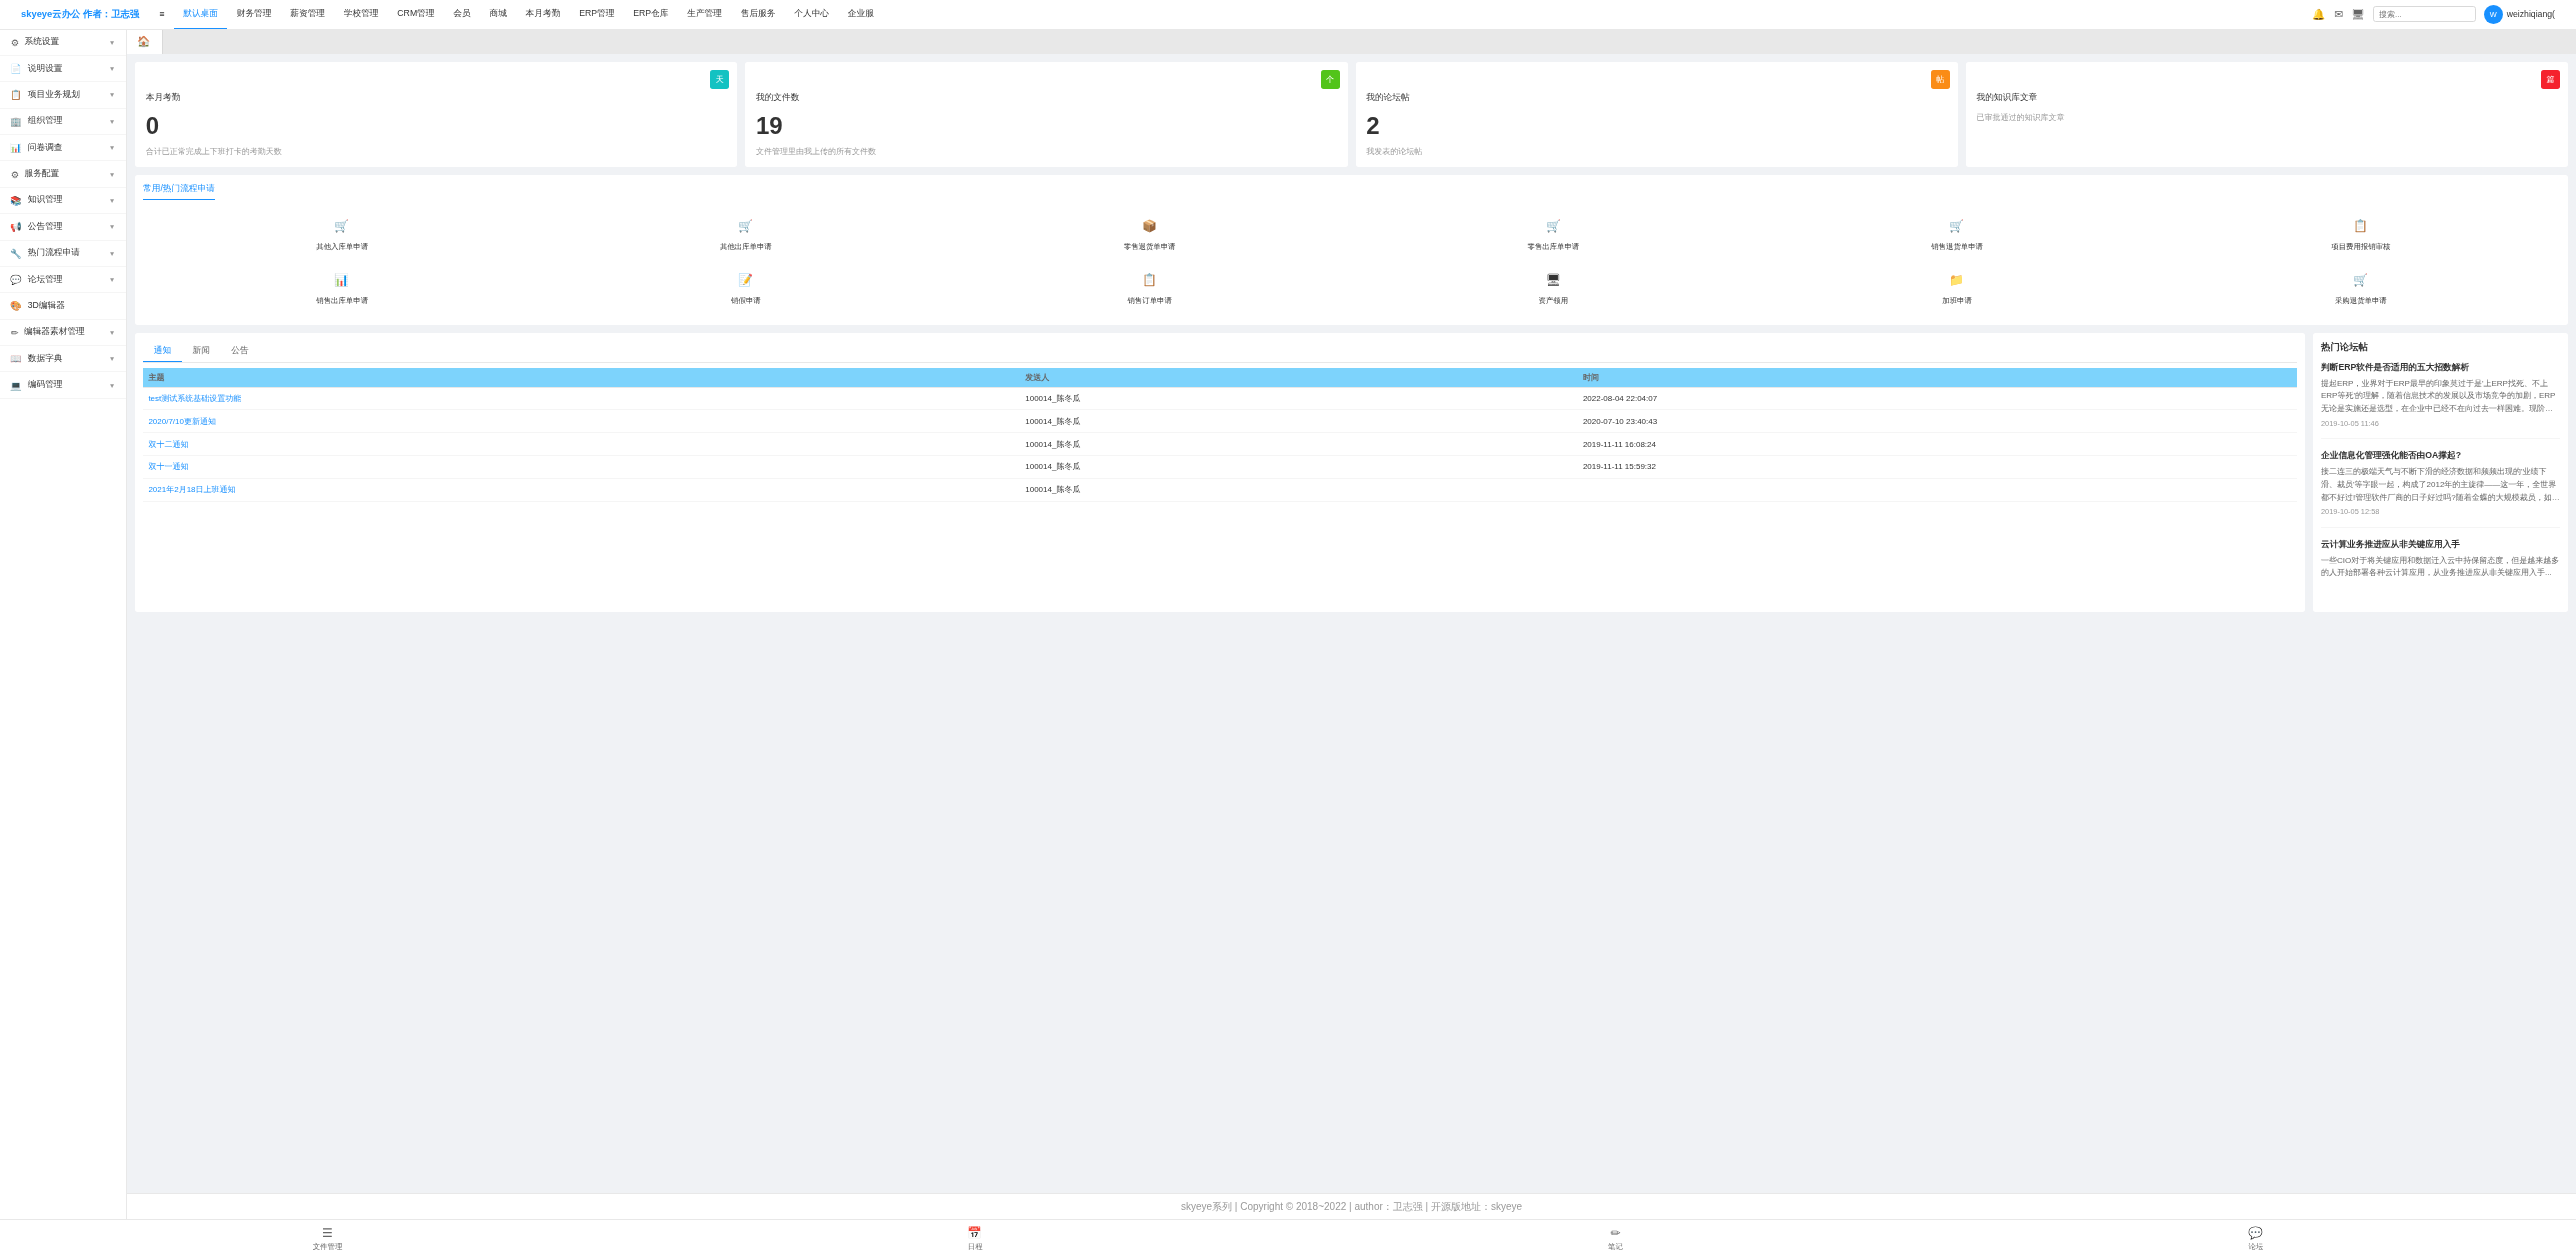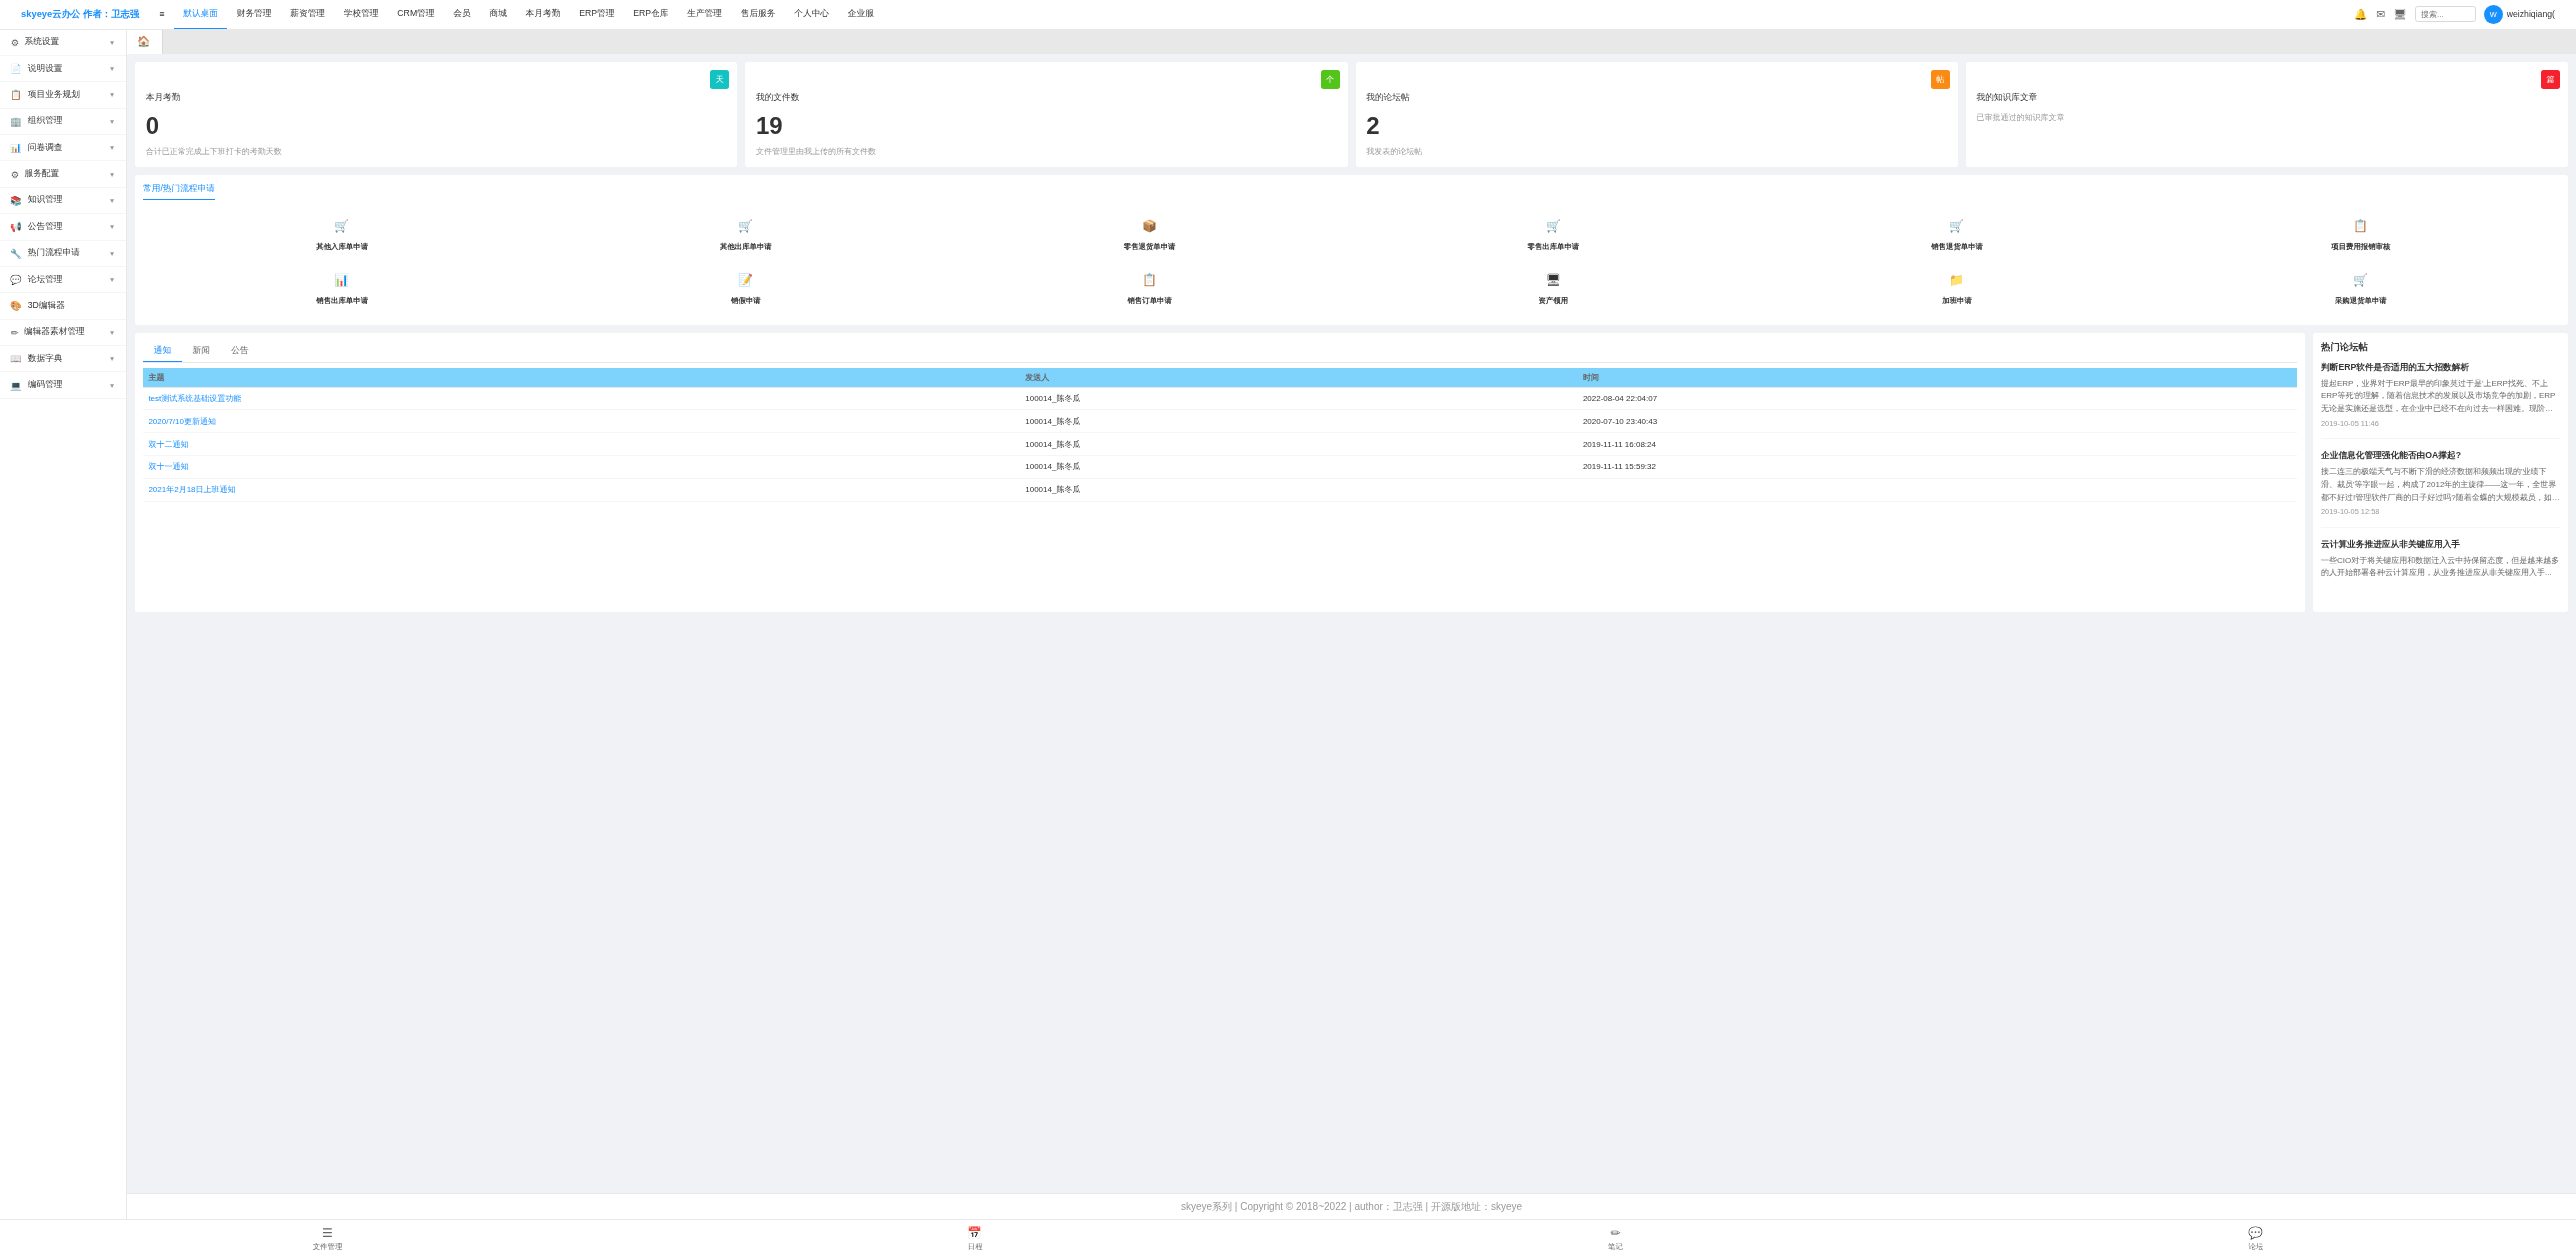--- a/index.html
+++ b/index.html
@@ -5,21 +5,21 @@
     * { box-sizing: border-box; margin: 0; padding: 0; }
     body { font-family: 'Microsoft YaHei', '微软雅黑', Arial, sans-serif; font-size: 8.7px; background: #f0f2f5; color: #333; display: flex; flex-direction: column; height: 100vh; overflow: hidden; }
 
     
     .top-nav { background: #fff; height: 29.5px; display: flex; align-items: center; border-bottom: 0.7px solid #e8e8e8; padding: 0 21px; flex-shrink: 0; }
     .top-nav .brand { color: #1890ff; font-size: 9.4px; font-weight: bold; margin-right: 10.7px; white-space: nowrap; }
     .top-nav .nav-items { display: flex; align-items: center; flex: 1; overflow: hidden; }
     .top-nav .nav-item { padding: 0 9.4px; height: 29.5px; display: flex; align-items: center; cursor: pointer; font-size: 8.7px; color: #333; white-space: nowrap; border-bottom: 1.3px solid transparent; }
     .top-nav .nav-item.active { color: #1890ff; border-bottom: 1.3px solid #1890ff; }
     .top-nav .nav-right { display: flex; align-items: center; gap: 8px; margin-left: auto; }
-    .top-nav .search-box { border: 0.7px solid #d9d9d9; border-radius: 2.7px; padding: 2.7px 5.4px; font-size: 8px; width: 61px; outline: none; }
+    .top-nav .search-box { border: 0.7px solid #d9d9d9; border-radius: 2.7px; padding: 2.7px 5.4px; font-size: 8px; width: 103px; outline: none; }
     .top-nav .icon-btn { cursor: pointer; font-size: 10.7px; color: #666; }
     .top-nav .user-info { display: flex; align-items: center; gap: 4px; cursor: pointer; }
     .top-nav .avatar { width: 19px; height: 19px; border-radius: 50%; background: #1890ff; display: flex; align-items: center; justify-content: center; color: #fff; font-size: 7.4px; }
 
     
     .main-layout { display: flex; flex: 1; overflow: hidden; }
 
     
     .sidebar { width: 127px; background: #fff; border-right: 0.7px solid #e8e8e8; overflow-y: auto; flex-shrink: 0; }
     .sidebar-item { display: flex; align-items: center; justify-content: space-between; padding: 6.7px 10.7px; cursor: pointer; font-size: 8.7px; color: #333; border-bottom: 0.7px solid #f5f5f5; }
@@ -46,21 +46,21 @@
     .stat-card .card-badge { position: absolute; top: 8px; right: 8px; width: 19px; height: 19px; border-radius: 2.7px; display: flex; align-items: center; justify-content: center; color: #fff; font-size: 8px; }
     .stat-card .card-num { font-size: 24px; font-weight: bold; color: #333; margin-bottom: 5.4px; }
     .stat-card .card-desc { font-size: 8px; color: #999; }
 
     
     .workflow-section { background: #fff; border-radius: 2.7px; padding: 8px; margin-bottom: 8px; }
     .workflow-title { font-size: 8.7px; color: #1890ff; border-bottom: 1.3px solid #1890ff; padding-bottom: 4px; display: inline-block; margin-bottom: 8px; }
     .workflow-grid { display: grid; grid-template-columns: repeat(6, 1fr); gap: 5.4px; margin-bottom: 5.4px; }
     .workflow-item { display: flex; flex-direction: column; align-items: center; gap: 4px; cursor: pointer; padding: 5.4px 2.7px; border-radius: 2.7px; }
     .workflow-icon { width: 24px; height: 24px; border-radius: 2.7px; display: flex; align-items: center; justify-content: center; font-size: 12px; position: relative; }
-    .workflow-label { font-size: 7.4px; color: #333; text-align: right; font-weight: bold; }
+    .workflow-label { font-size: 7.4px; color: #333; text-align: right; }
 
     
     .bottom-section { display: grid; grid-template-columns: 1fr 255px; gap: 8px; }
 
     
     .notif-section { background: #fff; border-radius: 2.7px; padding: 8px; }
     .notif-tabs { display: flex; gap: 0; border-bottom: 0.7px solid #e8e8e8; margin-bottom: 5px; }
     .notif-tab { padding: 4px 10.7px; cursor: pointer; font-size: 8.7px; color: #666; border-bottom: 1.3px solid transparent; }
     .notif-tab.active { color: #1890ff; border-bottom: 1.3px solid #1890ff; }
     .notif-table { width: 100%; border-collapse: collapse; font-size: 8px; }

